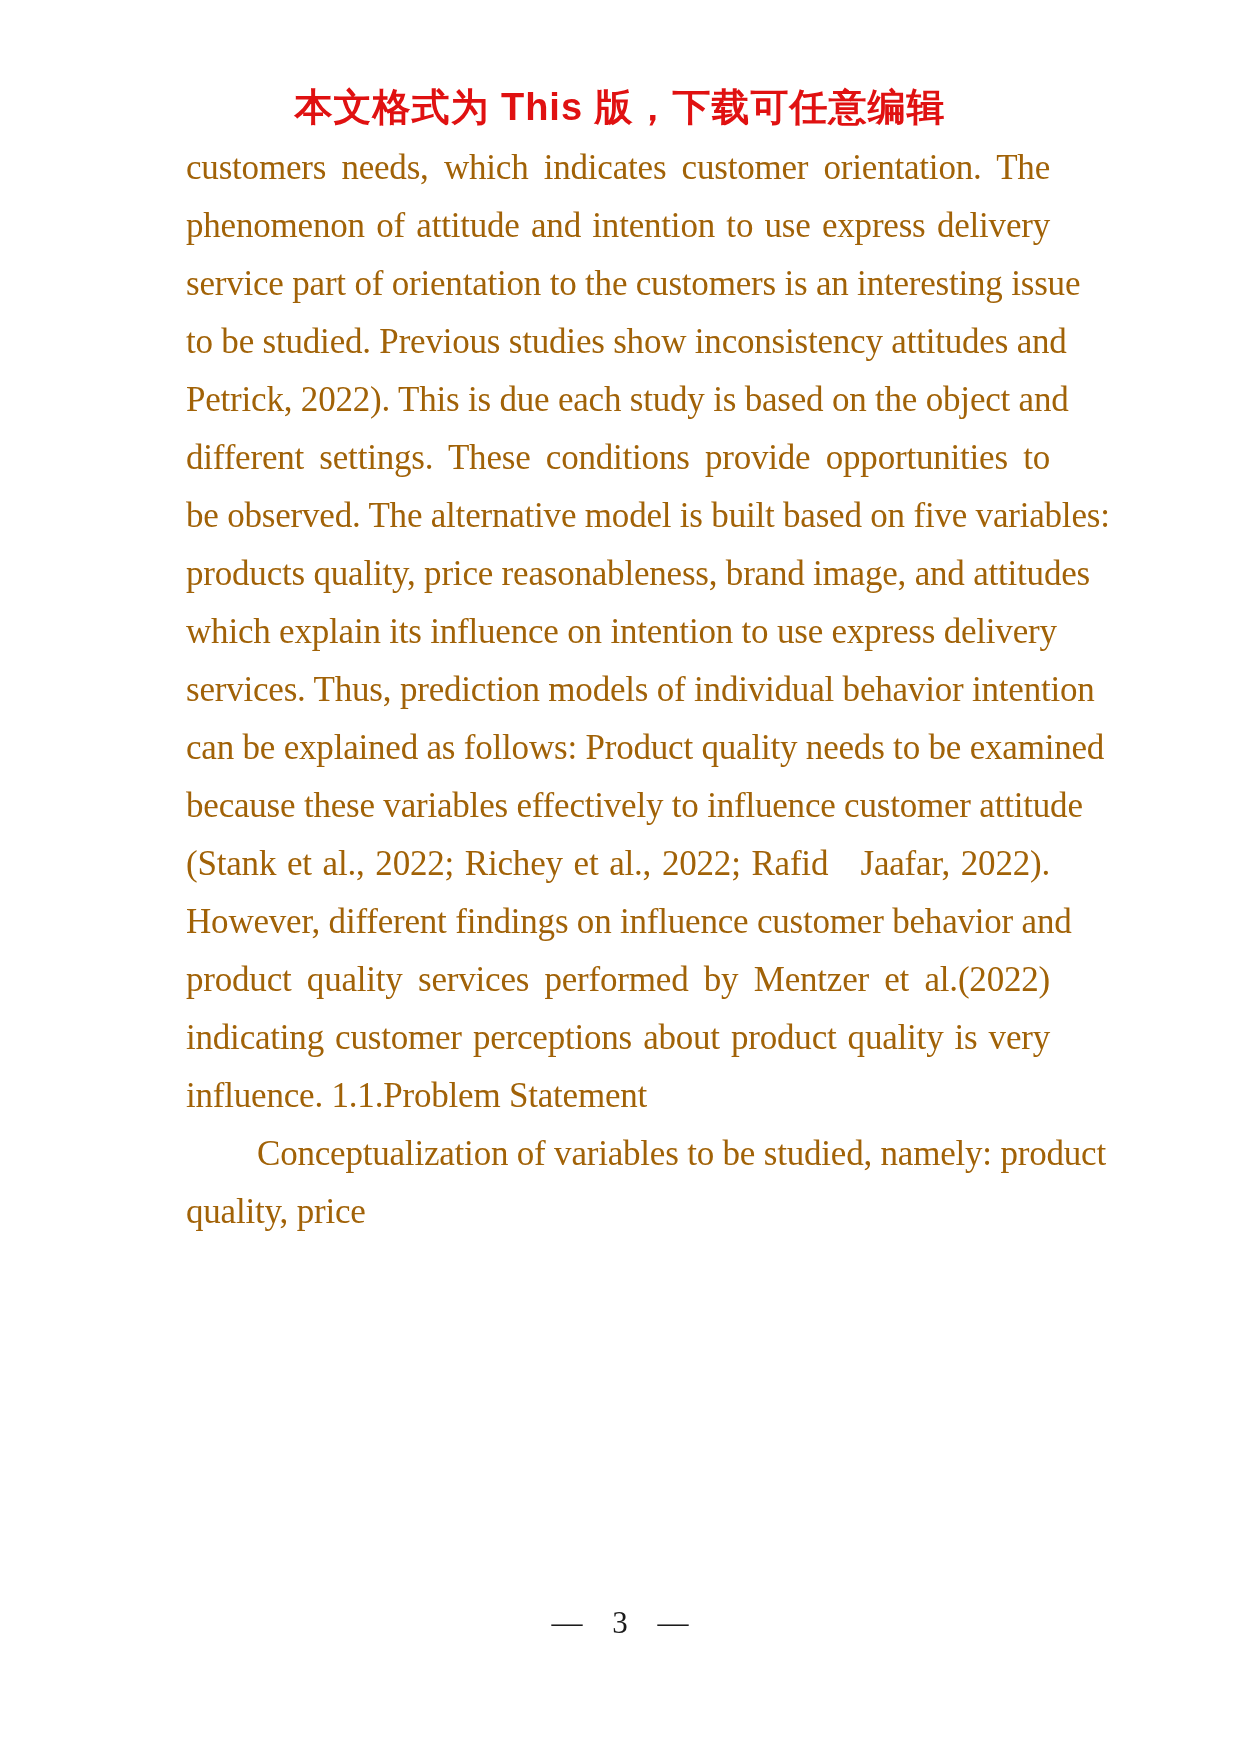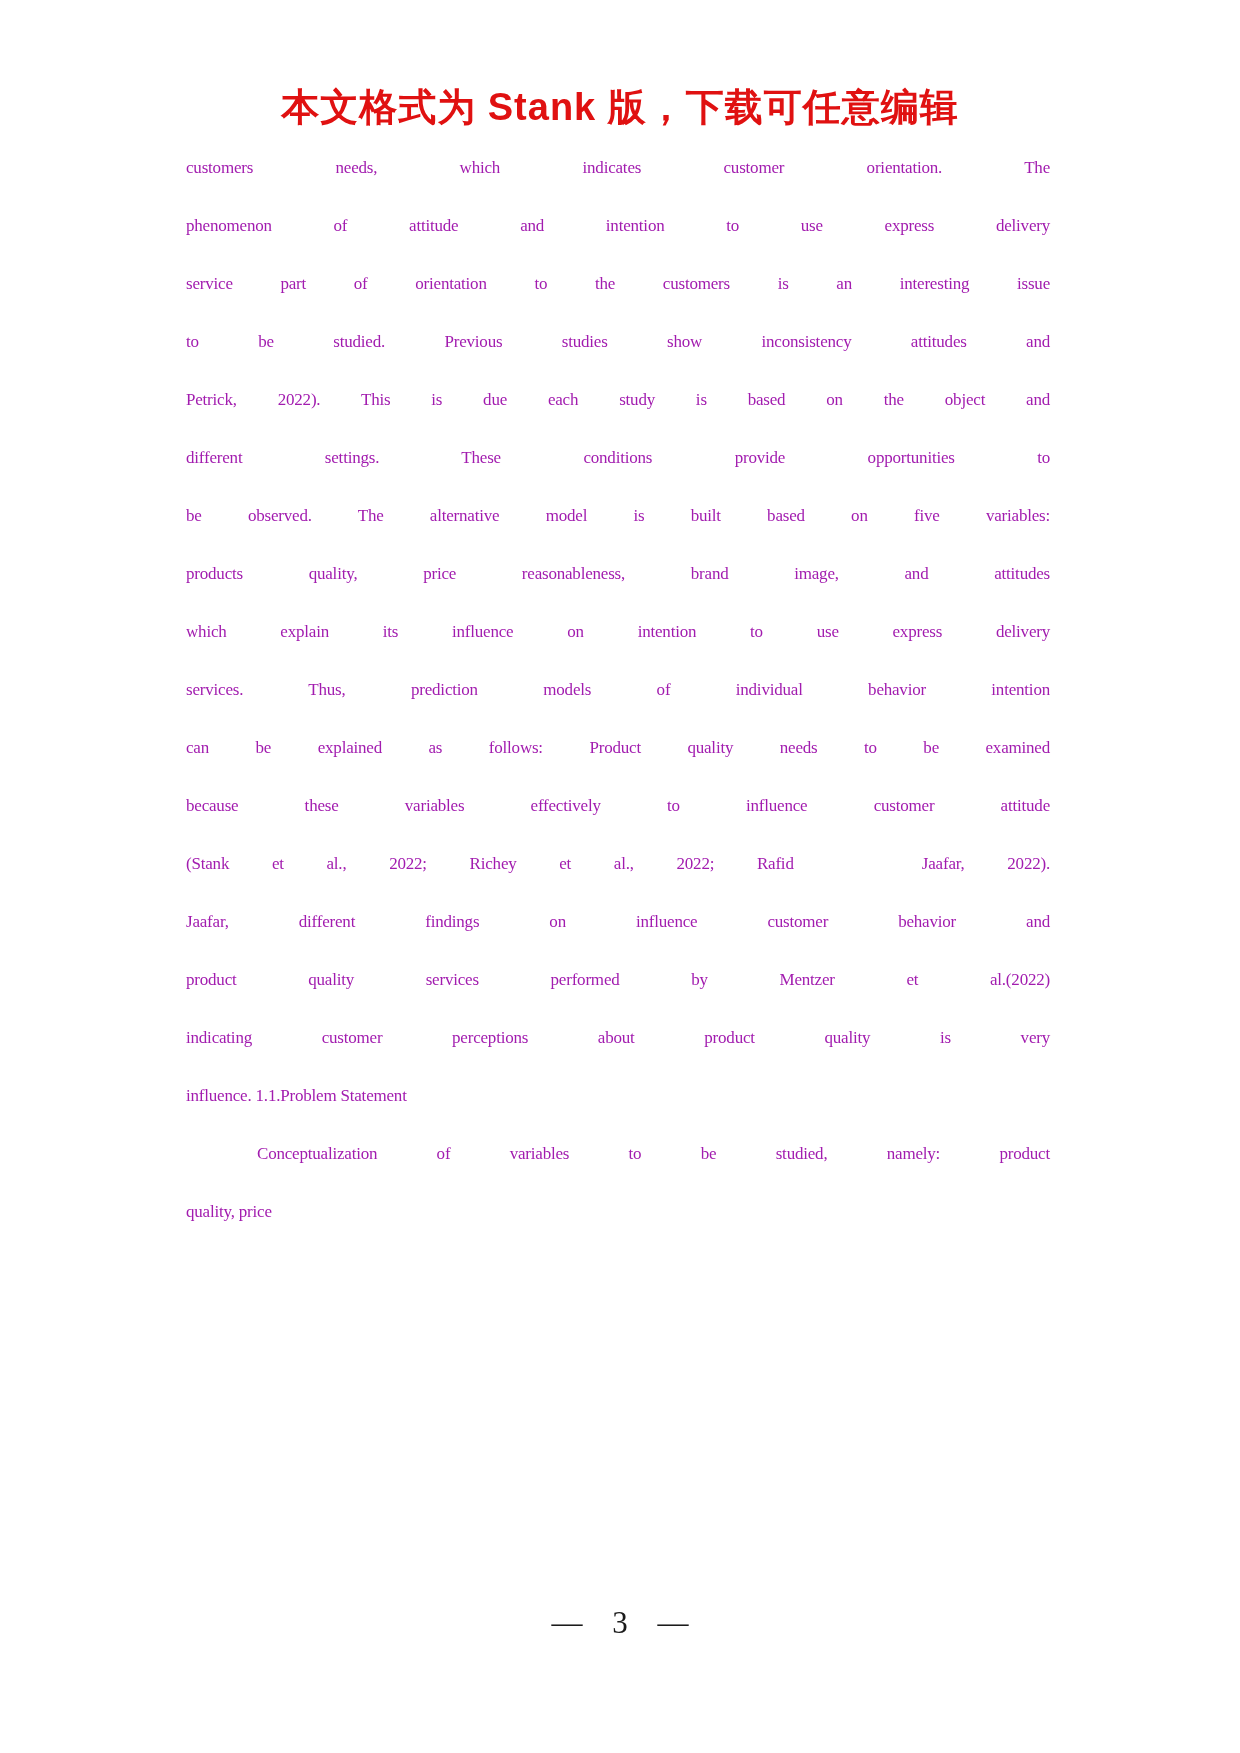--- a/index.html
+++ b/index.html
@@ -26,22 +26,22 @@
     line-height: 50px;
     color: #e01111;
     letter-spacing: 1px;
   }
   .doc-body {
     position: absolute;
     top: 139px;
     left: 186px;
     width: 864px;
     font-family: "Liberation Serif", "DejaVu Serif", serif;
-    font-size: 17px;
-    color: #a21caf;
+    font-size: 35px;
+    color: #a16207;
     letter-spacing: -0.2px;
   }
   .line {
     height: 58px;
     line-height: 58px;
     text-align: justify;
     text-align-last: justify;
     white-space: nowrap;
     overflow: visible;
   }
@@ -69,37 +69,37 @@
   .page-footer .page-num {
     display: inline-block;
     margin: 0 22px;
   }
 </style>
 </head>
 <body>
 
 <div class="page">
 
-  <div class="notice">本文格式为 Stank 版，下载可任意编辑</div>
+  <div class="notice">本文格式为 This 版，下载可任意编辑</div>
 
   <div class="doc-body">
     <div class="line">customers needs, which indicates customer orientation. The</div>
     <div class="line">phenomenon of attitude and intention to use express delivery</div>
     <div class="line">service part of orientation to the customers is an interesting issue</div>
     <div class="line">to be studied. Previous studies show inconsistency attitudes and</div>
     <div class="line">Petrick, 2022). This is due each study is based on the object and</div>
     <div class="line">different settings. These conditions provide opportunities to</div>
     <div class="line">be observed. The alternative model is built based on five variables:</div>
     <div class="line">products quality, price reasonableness, brand image, and attitudes</div>
     <div class="line">which explain its influence on intention to use express delivery</div>
     <div class="line">services. Thus, prediction models of individual behavior intention</div>
     <div class="line">can be explained as follows: Product quality needs to be examined</div>
     <div class="line">because these variables effectively to influence customer attitude</div>
     <div class="line">(Stank et al., 2022; Richey et al., 2022; Rafid &nbsp;&nbsp;Jaafar, 2022).</div>
-    <div class="line">Jaafar, different findings on influence customer behavior and</div>
+    <div class="line">However, different findings on influence customer behavior and</div>
     <div class="line">product quality services performed by Mentzer et al.(2022)</div>
     <div class="line">indicating customer perceptions about product quality is very</div>
     <div class="line para-end">influence. 1.1.Problem Statement</div>
     <div class="line indented">Conceptualization of variables to be studied, namely: product</div>
     <div class="line para-end">quality, price</div>
   </div>
 
   <div class="page-footer">
     <span class="dash">—</span>
     <span class="page-num">3</span>

